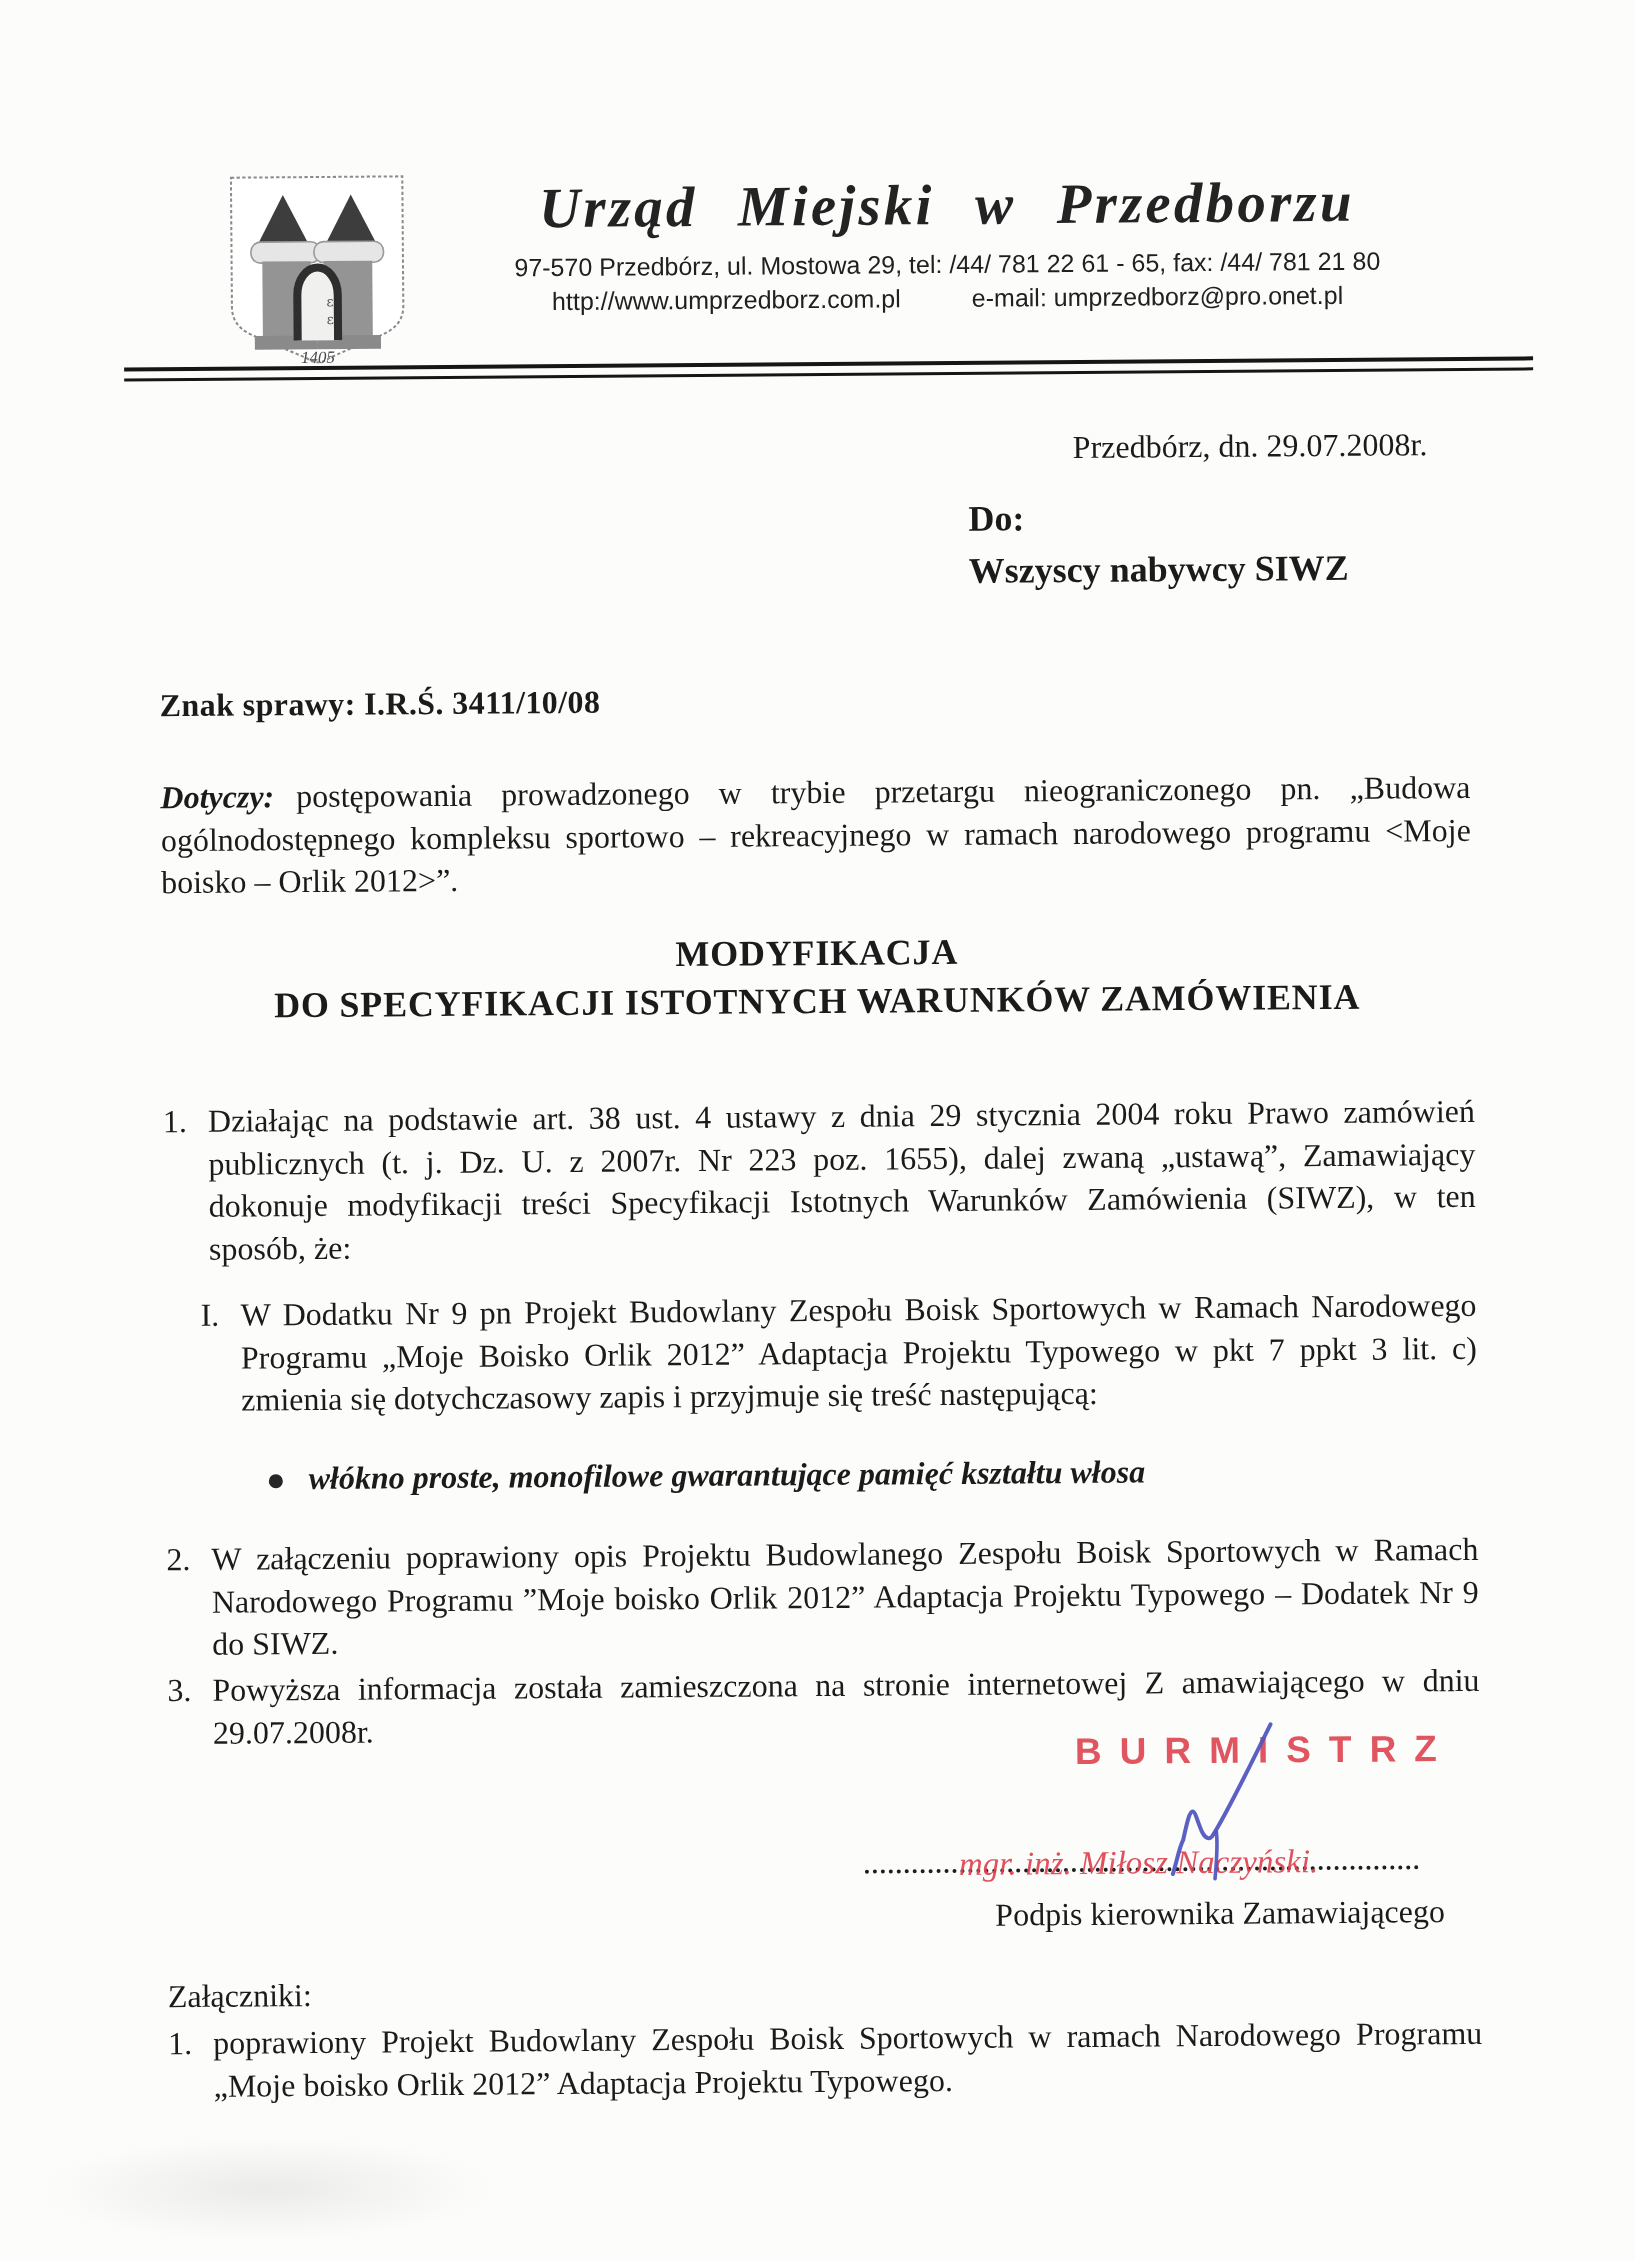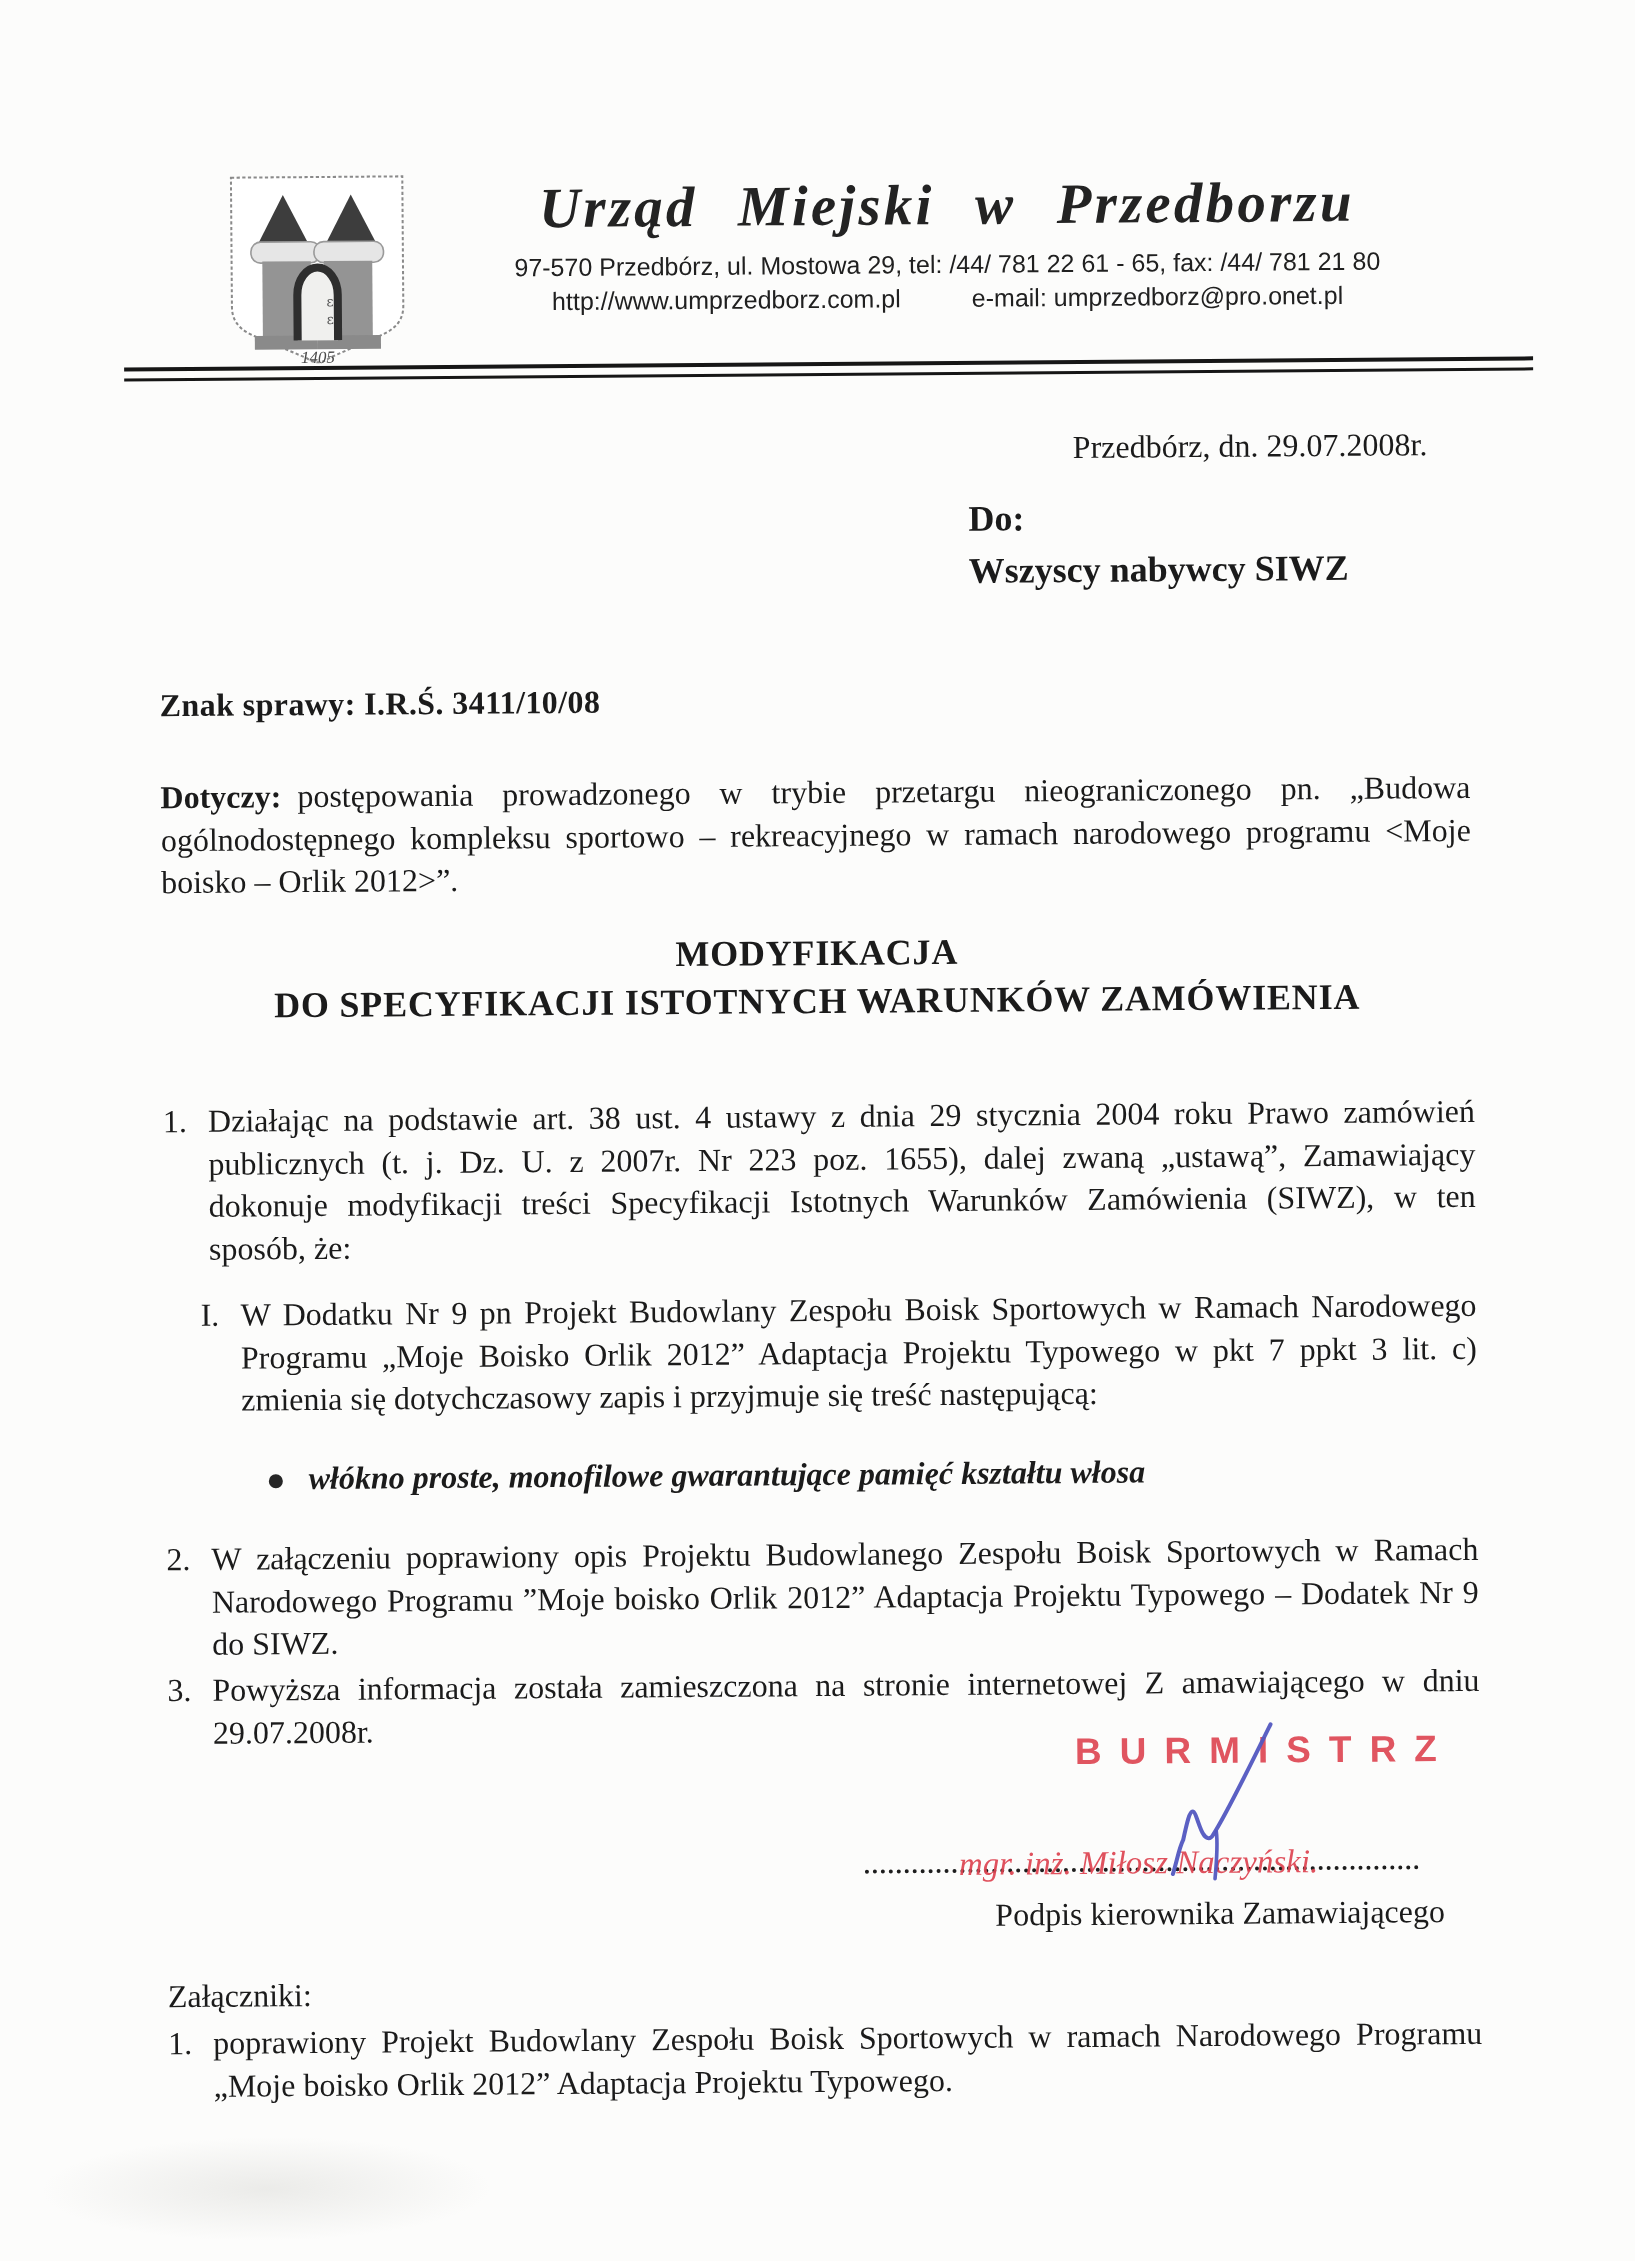--- a/index.html
+++ b/index.html
@@ -29,21 +29,21 @@
   .rule{position:absolute;top:362px;left:131px;width:1409px;height:6.5px;
         border-top:4px solid #161616;border-bottom:3.2px solid #161616;}
 
   
   .date{position:absolute;top:431px;left:1079px;font-size:32px;}
   .to-block{position:absolute;top:494px;left:974px;font-weight:bold;font-size:36px;line-height:1.45;}
   .case{position:absolute;top:682px;left:164px;font-size:32px;font-weight:bold;letter-spacing:0.4px;}
 
   
   .subject{position:absolute;top:771px;left:164px;width:1310px;font-size:32px;line-height:1.33;text-align:justify;}
-  .subject .lbl{font-weight:bold;margin-right:16px;}
+  .subject .lbl{font-weight:bold;margin-right:22px;font-style:italic;}
 
   
   .heading{position:absolute;top:930px;left:164px;width:1310px;text-align:center;
            font-weight:bold;font-size:36px;line-height:1.33;letter-spacing:0.8px;}
 
   
   .item{position:absolute;display:flex;font-size:32px;line-height:1.33;}
   .item .num{flex:none;width:45px;}
   .item .txt{flex:1;text-align:justify;}
   #item1{top:1095px;left:164px;width:1312px;}

